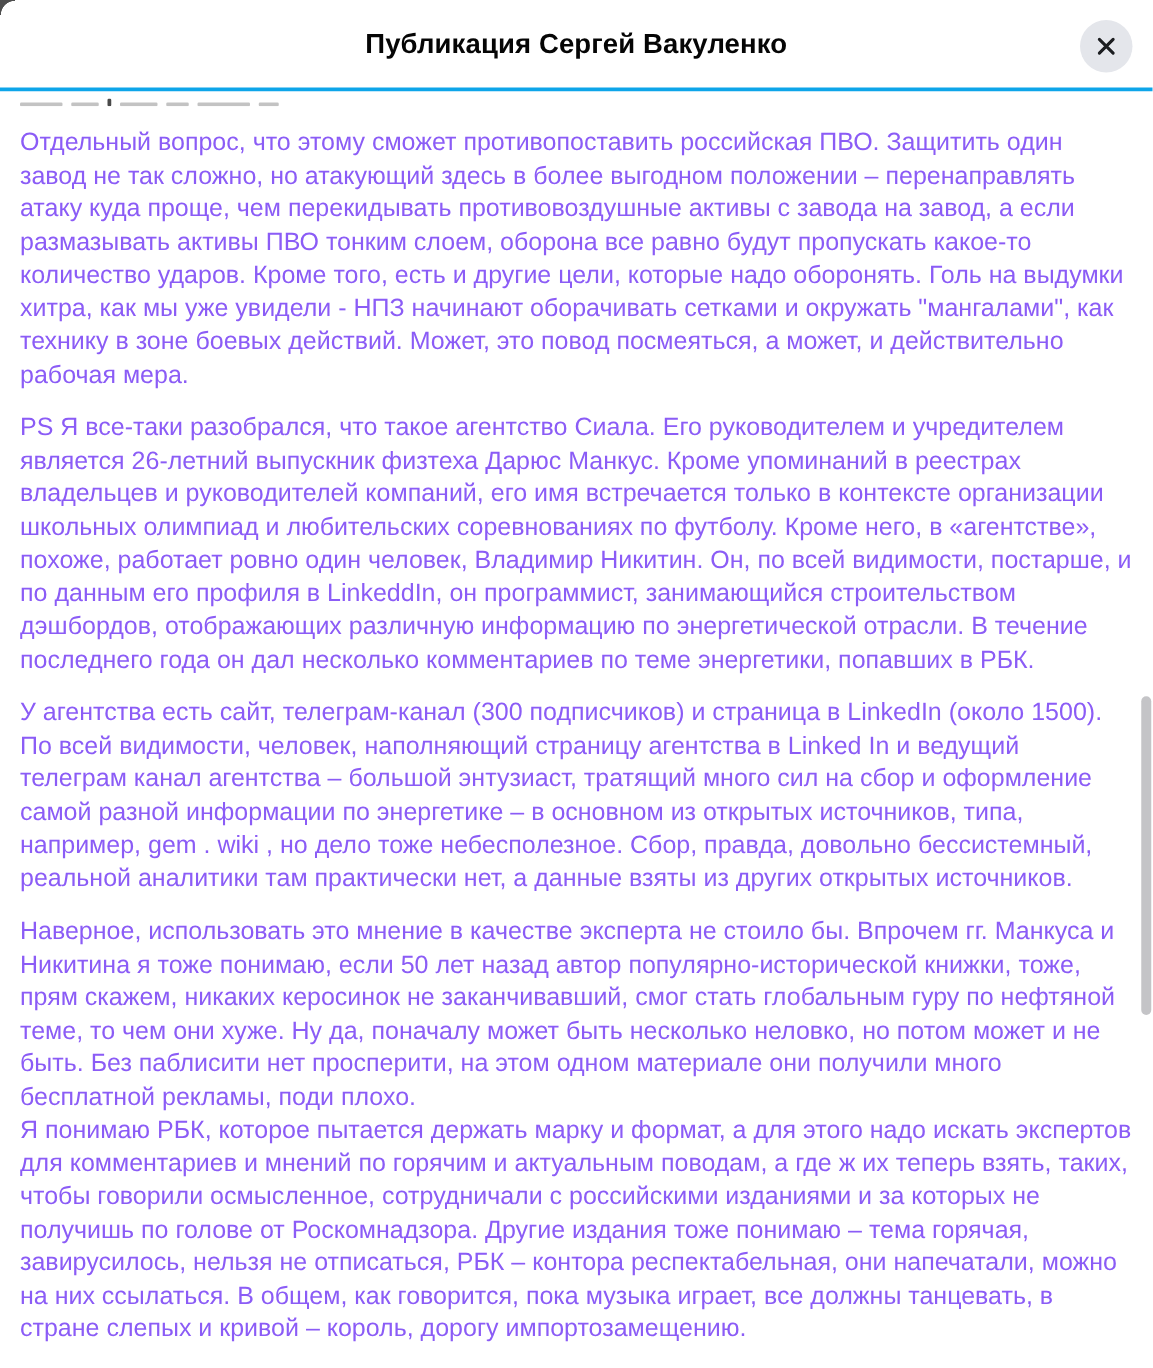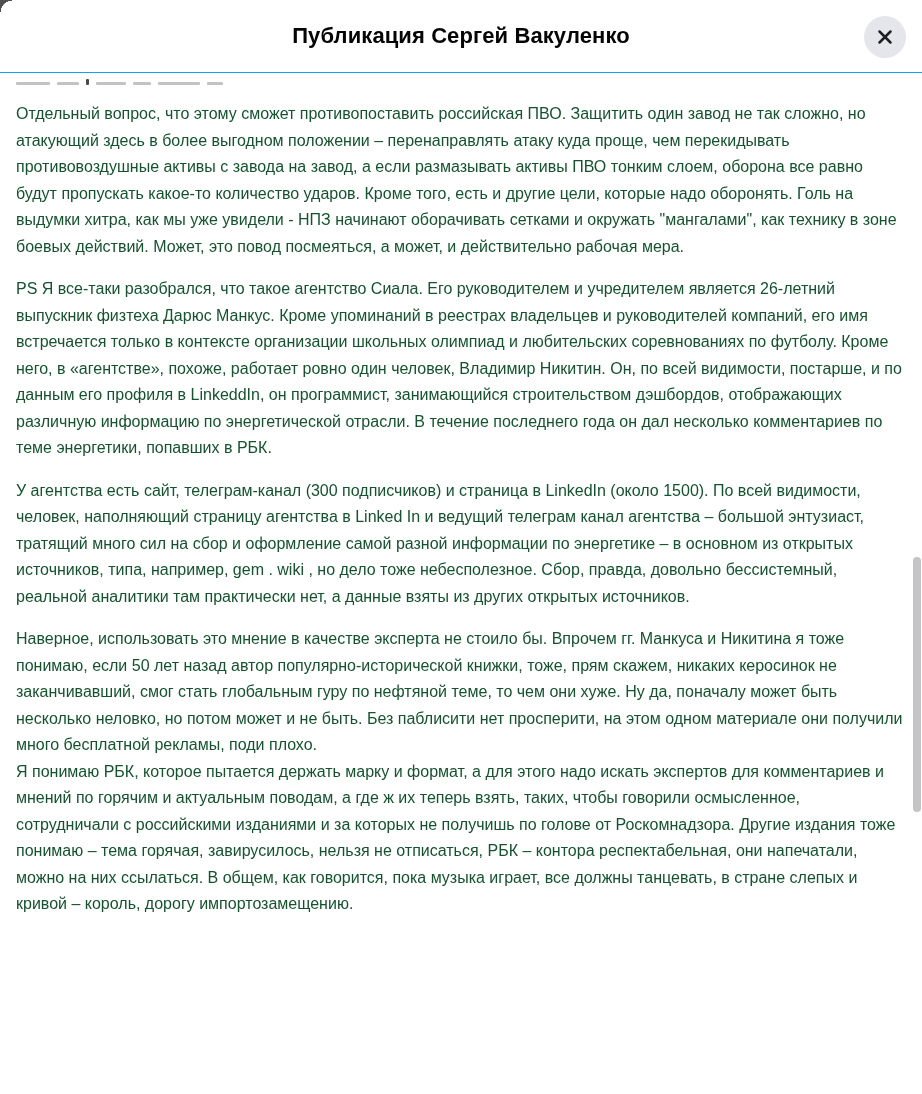--- a/index.html
+++ b/index.html
@@ -12,21 +12,21 @@
     font-family: "Liberation Sans", "DejaVu Sans", sans-serif;
     color: #050505;
     position: relative;
   }
 
   
   .modal-header {
     position: relative;
     height: 73px;
     background: #ffffff;
-    border-bottom: 1px solid #0ea5e9;
+    border-bottom: 3px solid #0ea5e9;
     display: flex;
     align-items: center;
     justify-content: center;
   }
   .modal-title {
     margin: 0;
     font-size: 22px;
     line-height: 1.2;
     font-weight: 700;
     color: #050505;
@@ -57,24 +57,24 @@
     background: radial-gradient(circle at 12px 12px, transparent 11px, #4f4f4f 11.5px);
     pointer-events: none;
   }
 
   
   .post-body {
     padding: 3px 16px 0 16px;
   }
   .post-paragraph {
     margin: 16px 0 14px 0;
-    font-size: 16px;
+    font-size: 20px;
     line-height: 26.5px;
     white-space: pre-line;
-    color: #14532d;
+    color: #8b5cf6;
   }
 
   
   .clipped-line {
     height: 9px;
     margin-bottom: 7px;
     display: flex;
     align-items: flex-end;
     gap: 7px;
     overflow: hidden;

